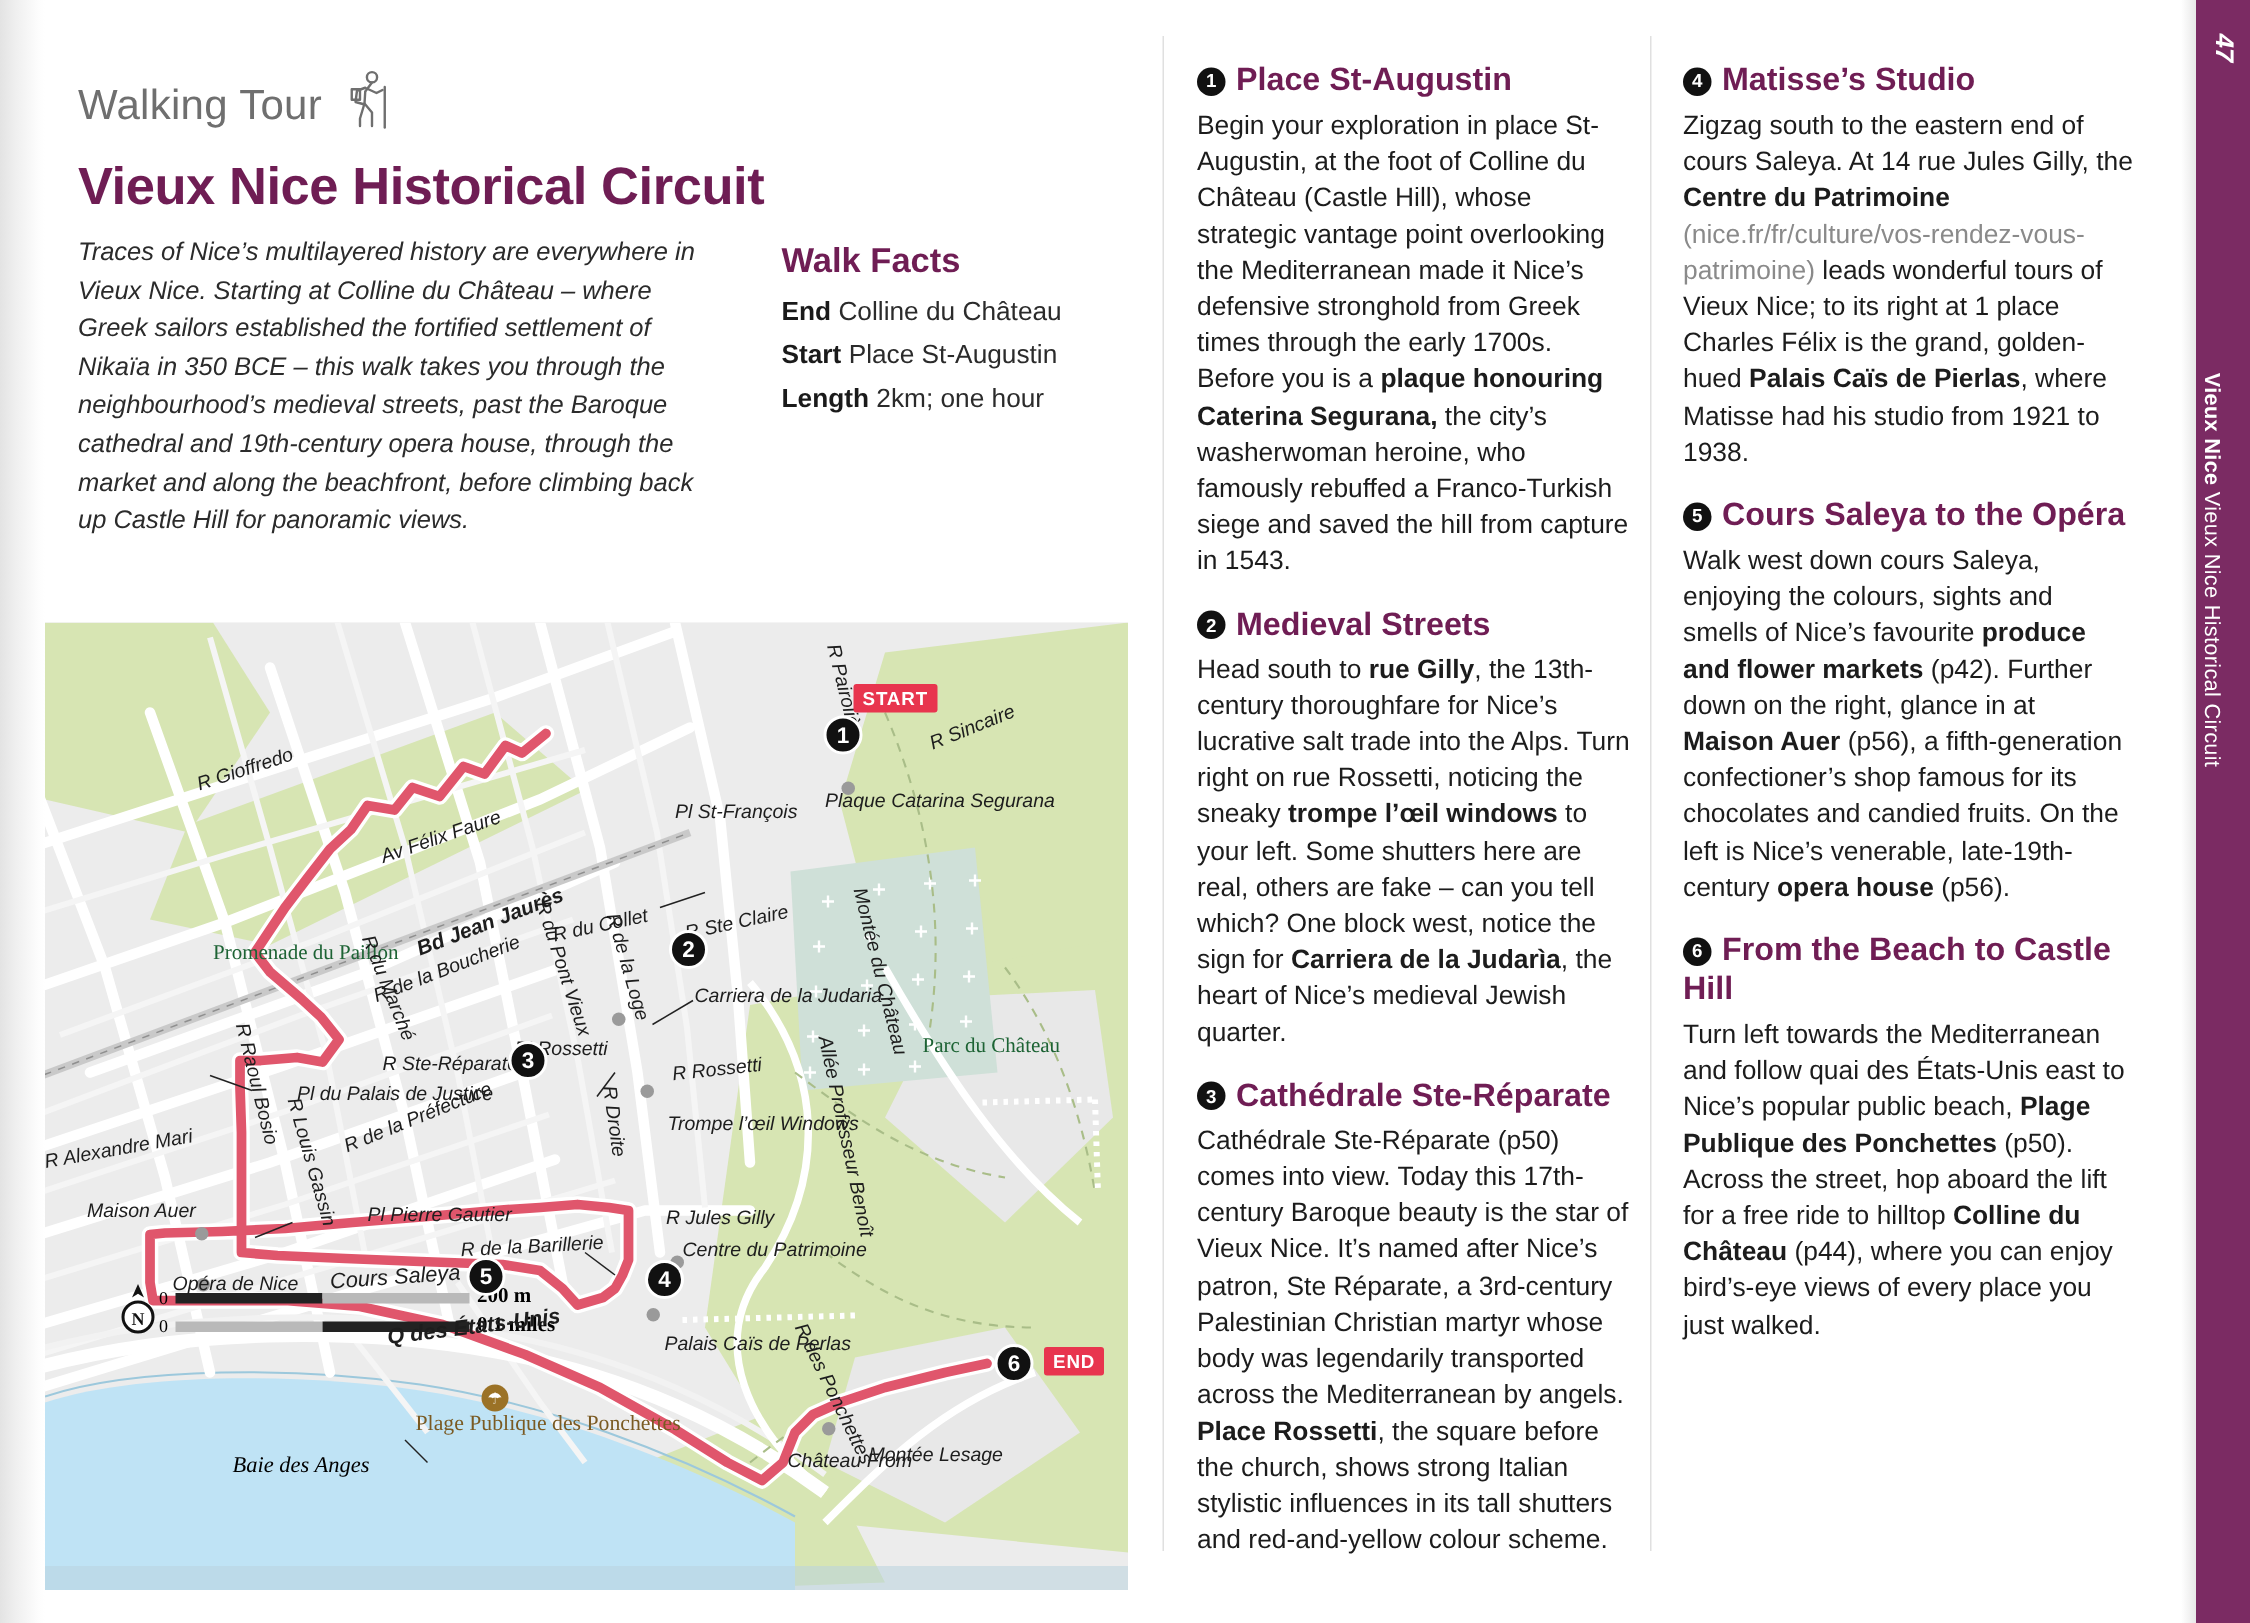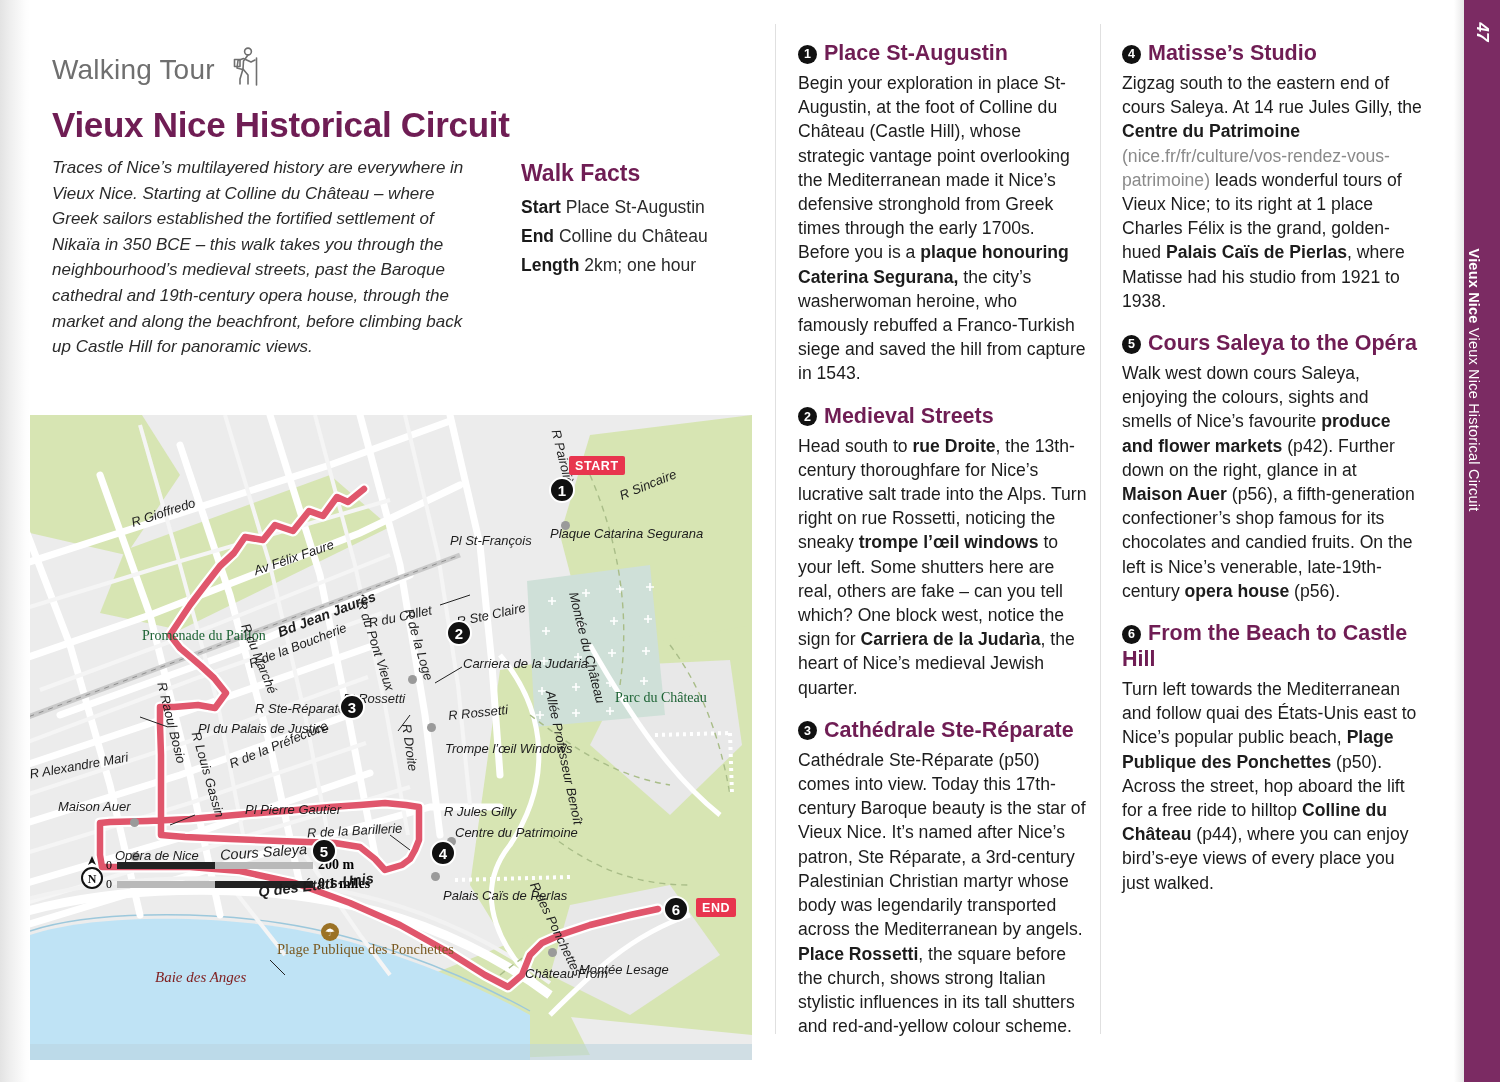--- a/index.html
+++ b/index.html
@@ -72,21 +72,21 @@
     position: absolute; left: 30px; top: 415px; width: 722px; height: 645px;
     background: #ececec; overflow: hidden;
   }
   .map svg { display: block; }
   .map-label {
     position: absolute; font-size: 13px; color: #1d1d1d;
     white-space: pre; line-height: 15px; pointer-events: none;
   }
   .lbl-street { font-style: italic; }
   .lbl-green { color: #1d6334; font-family: "Liberation Serif", serif; font-style: normal; }
-  .lbl-water { color: #7f1d1d; font-family: "Liberation Serif", serif; font-style: italic; }
+  .lbl-water { color: #000000; font-family: "Liberation Serif", serif; font-style: italic; }
   .lbl-beach { color: #7a5a22; font-family: "Liberation Serif", serif; }
   .lbl-bold { font-weight: bold; font-style: italic; }
   .lbl-poi { font-style: italic; }
 
   .marker {
     position: absolute; width: 26px; height: 26px; border-radius: 50%;
     background: #111; color: #fff; font-size: 15px; font-weight: bold;
     display: flex; align-items: center; justify-content: center;
     border: 2px solid #fff;
   }
@@ -163,26 +163,26 @@
       </span>
     </div>
     <div class="hdr-title">Vieux Nice Historical Circuit</div>
   </div>
 
   <div class="intro">Traces of Nice’s multilayered history are everywhere in Vieux Nice. Starting at Colline du Château – where Greek sailors established the fortified settlement of Nikaïa in 350 BCE – this walk takes you through the neighbourhood’s medieval streets, past the Baroque cathedral and 19th-century opera house, through the market and along the beachfront, before climbing back up Castle Hill for panoramic views.</div>
 
   <div class="facts">
     <h3>Walk Facts</h3>
     <div class="row">
+      <b>End</b>
+      <span>Colline du Château</span>
+    </div>
+    <div class="row">
       <b>Start</b>
       <span>Place St-Augustin</span>
-    </div>
-    <div class="row">
-      <b>End</b>
-      <span>Colline du Château</span>
     </div>
     <div class="row">
       <b>Length</b>
       <span>2km; one hour</span>
     </div>
   </div>
 
   <div class="map">
     <svg width="722" height="645" viewBox="0 0 722 645">
 
@@ -424,21 +424,21 @@
     <div class="sec">
       <h2>
         <span class="num">1</span><span>Place St-Augustin</span>
       </h2>
       <p>Begin your exploration in place St-Augustin, at the foot of Colline du Château (Castle Hill), whose strategic vantage point overlooking the Mediterranean made it Nice’s defensive stronghold from Greek times through the early 1700s. Before you is a <b>plaque honouring Caterina Segurana,</b> the city’s washerwoman heroine, who famously rebuffed a Franco-Turkish siege and saved the hill from capture in 1543.</p>
     </div>
     <div class="sec">
       <h2>
         <span class="num">2</span><span>Medieval Streets</span>
       </h2>
-      <p>Head south to <b>rue Droite</b>, the 13th-century thoroughfare for Nice’s lucrative salt trade into the Alps. Turn right on rue Rossetti, noticing the sneaky <b>trompe l’œil windows</b> to your left. Some shutters here are real, others are fake – can you tell which? One block west, notice the sign for <b>Carriera de la Judarìa</b>, the heart of Nice’s medieval Jewish quarter.</p>
+      <p>Head south to <b>rue Gilly</b>, the 13th-century thoroughfare for Nice’s lucrative salt trade into the Alps. Turn right on rue Rossetti, noticing the sneaky <b>trompe l’œil windows</b> to your left. Some shutters here are real, others are fake – can you tell which? One block west, notice the sign for <b>Carriera de la Judarìa</b>, the heart of Nice’s medieval Jewish quarter.</p>
     </div>
     <div class="sec">
       <h2>
         <span class="num">3</span><span>Cathédrale Ste-Réparate</span>
       </h2>
       <p>Cathédrale Ste-Réparate (p50) comes into view. Today this 17th-century Baroque beauty is the star of Vieux Nice. It’s named after Nice’s patron, Ste Réparate, a 3rd-century Palestinian Christian martyr whose body was legendarily transported across the Mediterranean by angels. <b>Place Rossetti</b>, the square before the church, shows strong Italian stylistic influences in its tall shutters and red-and-yellow colour scheme.</p>
     </div>
   </div>
 
   <div class="col col2">

